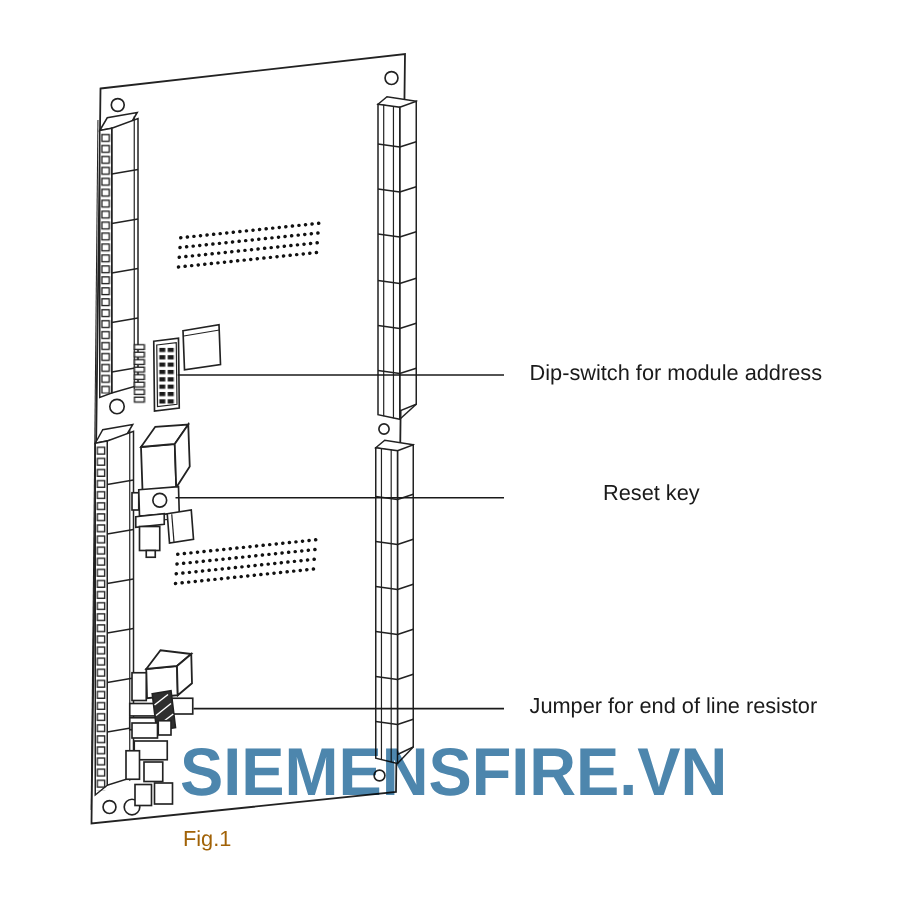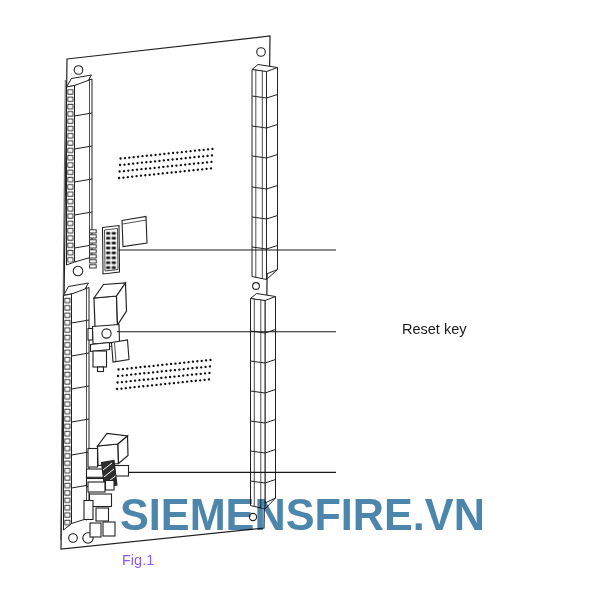--- a/index.html
+++ b/index.html
@@ -3,21 +3,21 @@
 <meta charset="utf-8">
 <style>
   html,body{margin:0;padding:0;background:#ffffff;}
   .stage{position:relative;width:600px;height:600px;background:#ffffff;overflow:hidden;
          font-family:"Liberation Sans","DejaVu Sans",sans-serif;}
   .stage svg{position:absolute;left:0;top:0;}
   .callout{position:absolute;font-size:14.5px;line-height:1;color:#1a1a1a;white-space:nowrap;}
   .callout-dip{left:353px;top:242px;}
   .callout-reset{left:354px;top:322px;margin-left:48px;}
   .callout-jumper{left:353px;top:464px;}
-  .fig-caption{position:absolute;left:122px;top:553px;font-size:14.5px;line-height:1.1;color:#8b5cf6;}
+  .fig-caption{position:absolute;left:122px;top:553px;font-size:14.5px;line-height:1.1;color:#a16207;}
   .watermark{position:absolute;left:120px;top:492px;font-size:45px;font-weight:bold;line-height:1;
              color:#4d86ad;letter-spacing:0px;transform:scaleX(0.96);transform-origin:left top;
              mix-blend-mode:multiply;white-space:nowrap;}
 </style>
 </head>
 <body>
 
 <div class="stage">
 
   <svg width="600" height="600" viewBox="0 0 600 600">
@@ -202,17 +202,19 @@
 
     <g stroke="#1a1a1a" stroke-width="1.1">
       <line x1="118.5" y1="250" x2="336" y2="250"></line>
       <line x1="117" y1="331.8" x2="336" y2="331.8"></line>
       <line x1="129" y1="472.4" x2="336" y2="472.4"></line>
     </g>
   </svg>
 
   <div class="watermark">SIEMENSFIRE.VN</div>
 
+  <div class="callout callout-dip">Dip-switch for module address</div>
   <div class="callout callout-reset">Reset key</div>
+  <div class="callout callout-jumper">Jumper for end of line resistor</div>
 
   <div class="fig-caption">Fig.1</div>
 
 </div>
 
 </body></html>

